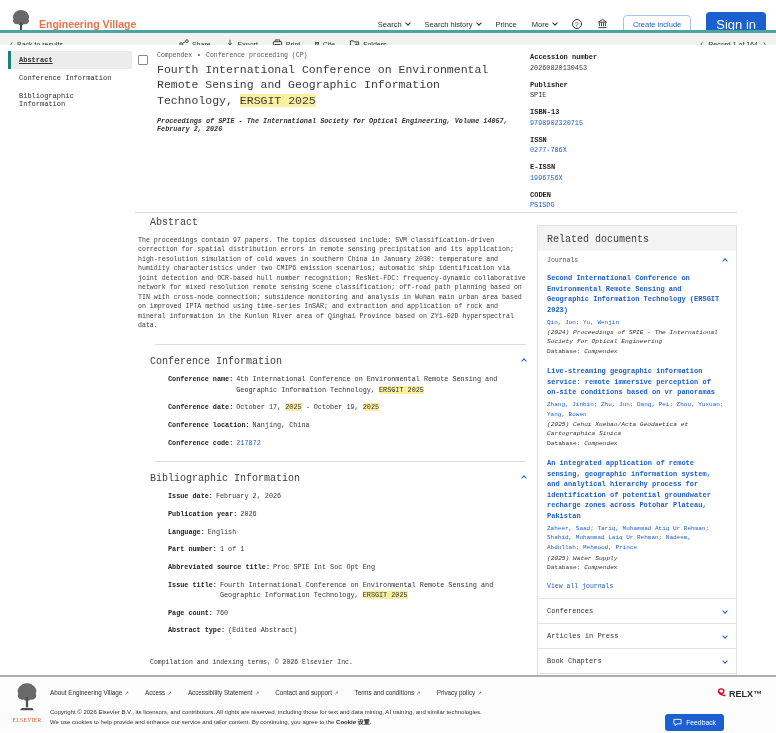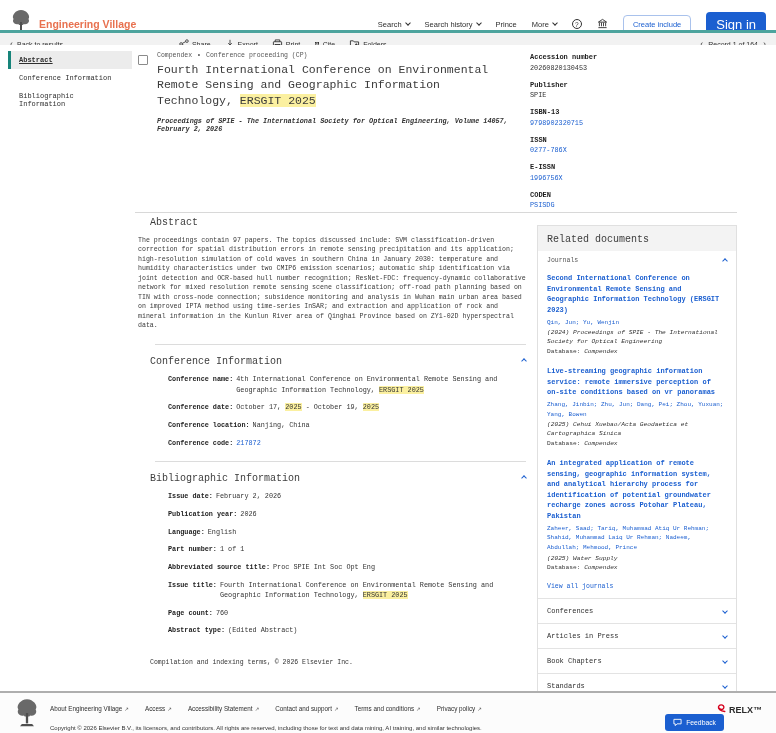--- a/index.html
+++ b/index.html
@@ -77,21 +77,21 @@
   .rd-authors { color:#1b5fd0; font-size:6px; line-height:1.6; margin-top:2.5px; }
   .rd-source { font-size:6.2px; font-style:italic; line-height:1.45; margin-top:2px; color:#333; }
   .rd-db { font-size:6.2px; margin-top:1px; color:#333; }
   .view-link { display:block; padding:6px 9px 8px; font-size:6.5px; color:#1b5fd0; }
   .rel-row { display:flex; align-items:center; justify-content:space-between; padding:8px 9px; font-size:7px; color:#2e2e2e; border-top:1px solid #e3e3e3; }
   .rel-row .chev { color:#1b5fd0; }
   .rel-foot { background:#ececec; border-top:1px solid #e3e3e3; padding:7px 9px; text-align:right; font-size:6.5px; }
   .rel-foot span { color:#1b5fd0; }
 
   
-  .footer { position:absolute; bottom:0; left:0; right:0; height:42px; background:#fcfcfc; border-top:2px solid #aeaeae;padding-left:48px; }
+  .footer { position:absolute; bottom:0; left:0; right:0; height:58px; background:#fcfcfc; border-top:2px solid #aeaeae;padding-left:48px; }
   .f-logo { position:absolute; left:10px; top:5px; width:34px; text-align:center; }
   .f-logo-name { font-family:"Liberation Serif","DejaVu Serif",serif; font-size:5.5px; letter-spacing:0.4px; color:#d2551f; margin-top:1px; }
   .f-links { position:absolute; left:50px; top:12px; display:flex; gap:16px; font-size:6.3px; color:#2e2e2e; }
   .f-link { white-space:nowrap; }
   .ext { font-size:5.5px; color:#555; margin-left:2px; }
   .f-copy { position:absolute; left:50px; top:31px; width:620px; font-size:6px; line-height:1.65; color:#333; }
   .cookie-link { font-weight:bold; color:#1d1d1d; }
   .relx { position:absolute; right:14px; top:10px; display:flex; align-items:center; gap:2px; font-size:9px; font-weight:bold; color:#2b2b2b; }
   .feedback-btn { position:absolute; right:52px; bottom:2px; background:#1b5fd0; color:#fff; border:none; border-radius:3px; font-size:6.8px; padding:3.5px 8px; display:flex; align-items:center; gap:4px; z-index:5; }
 </style>

